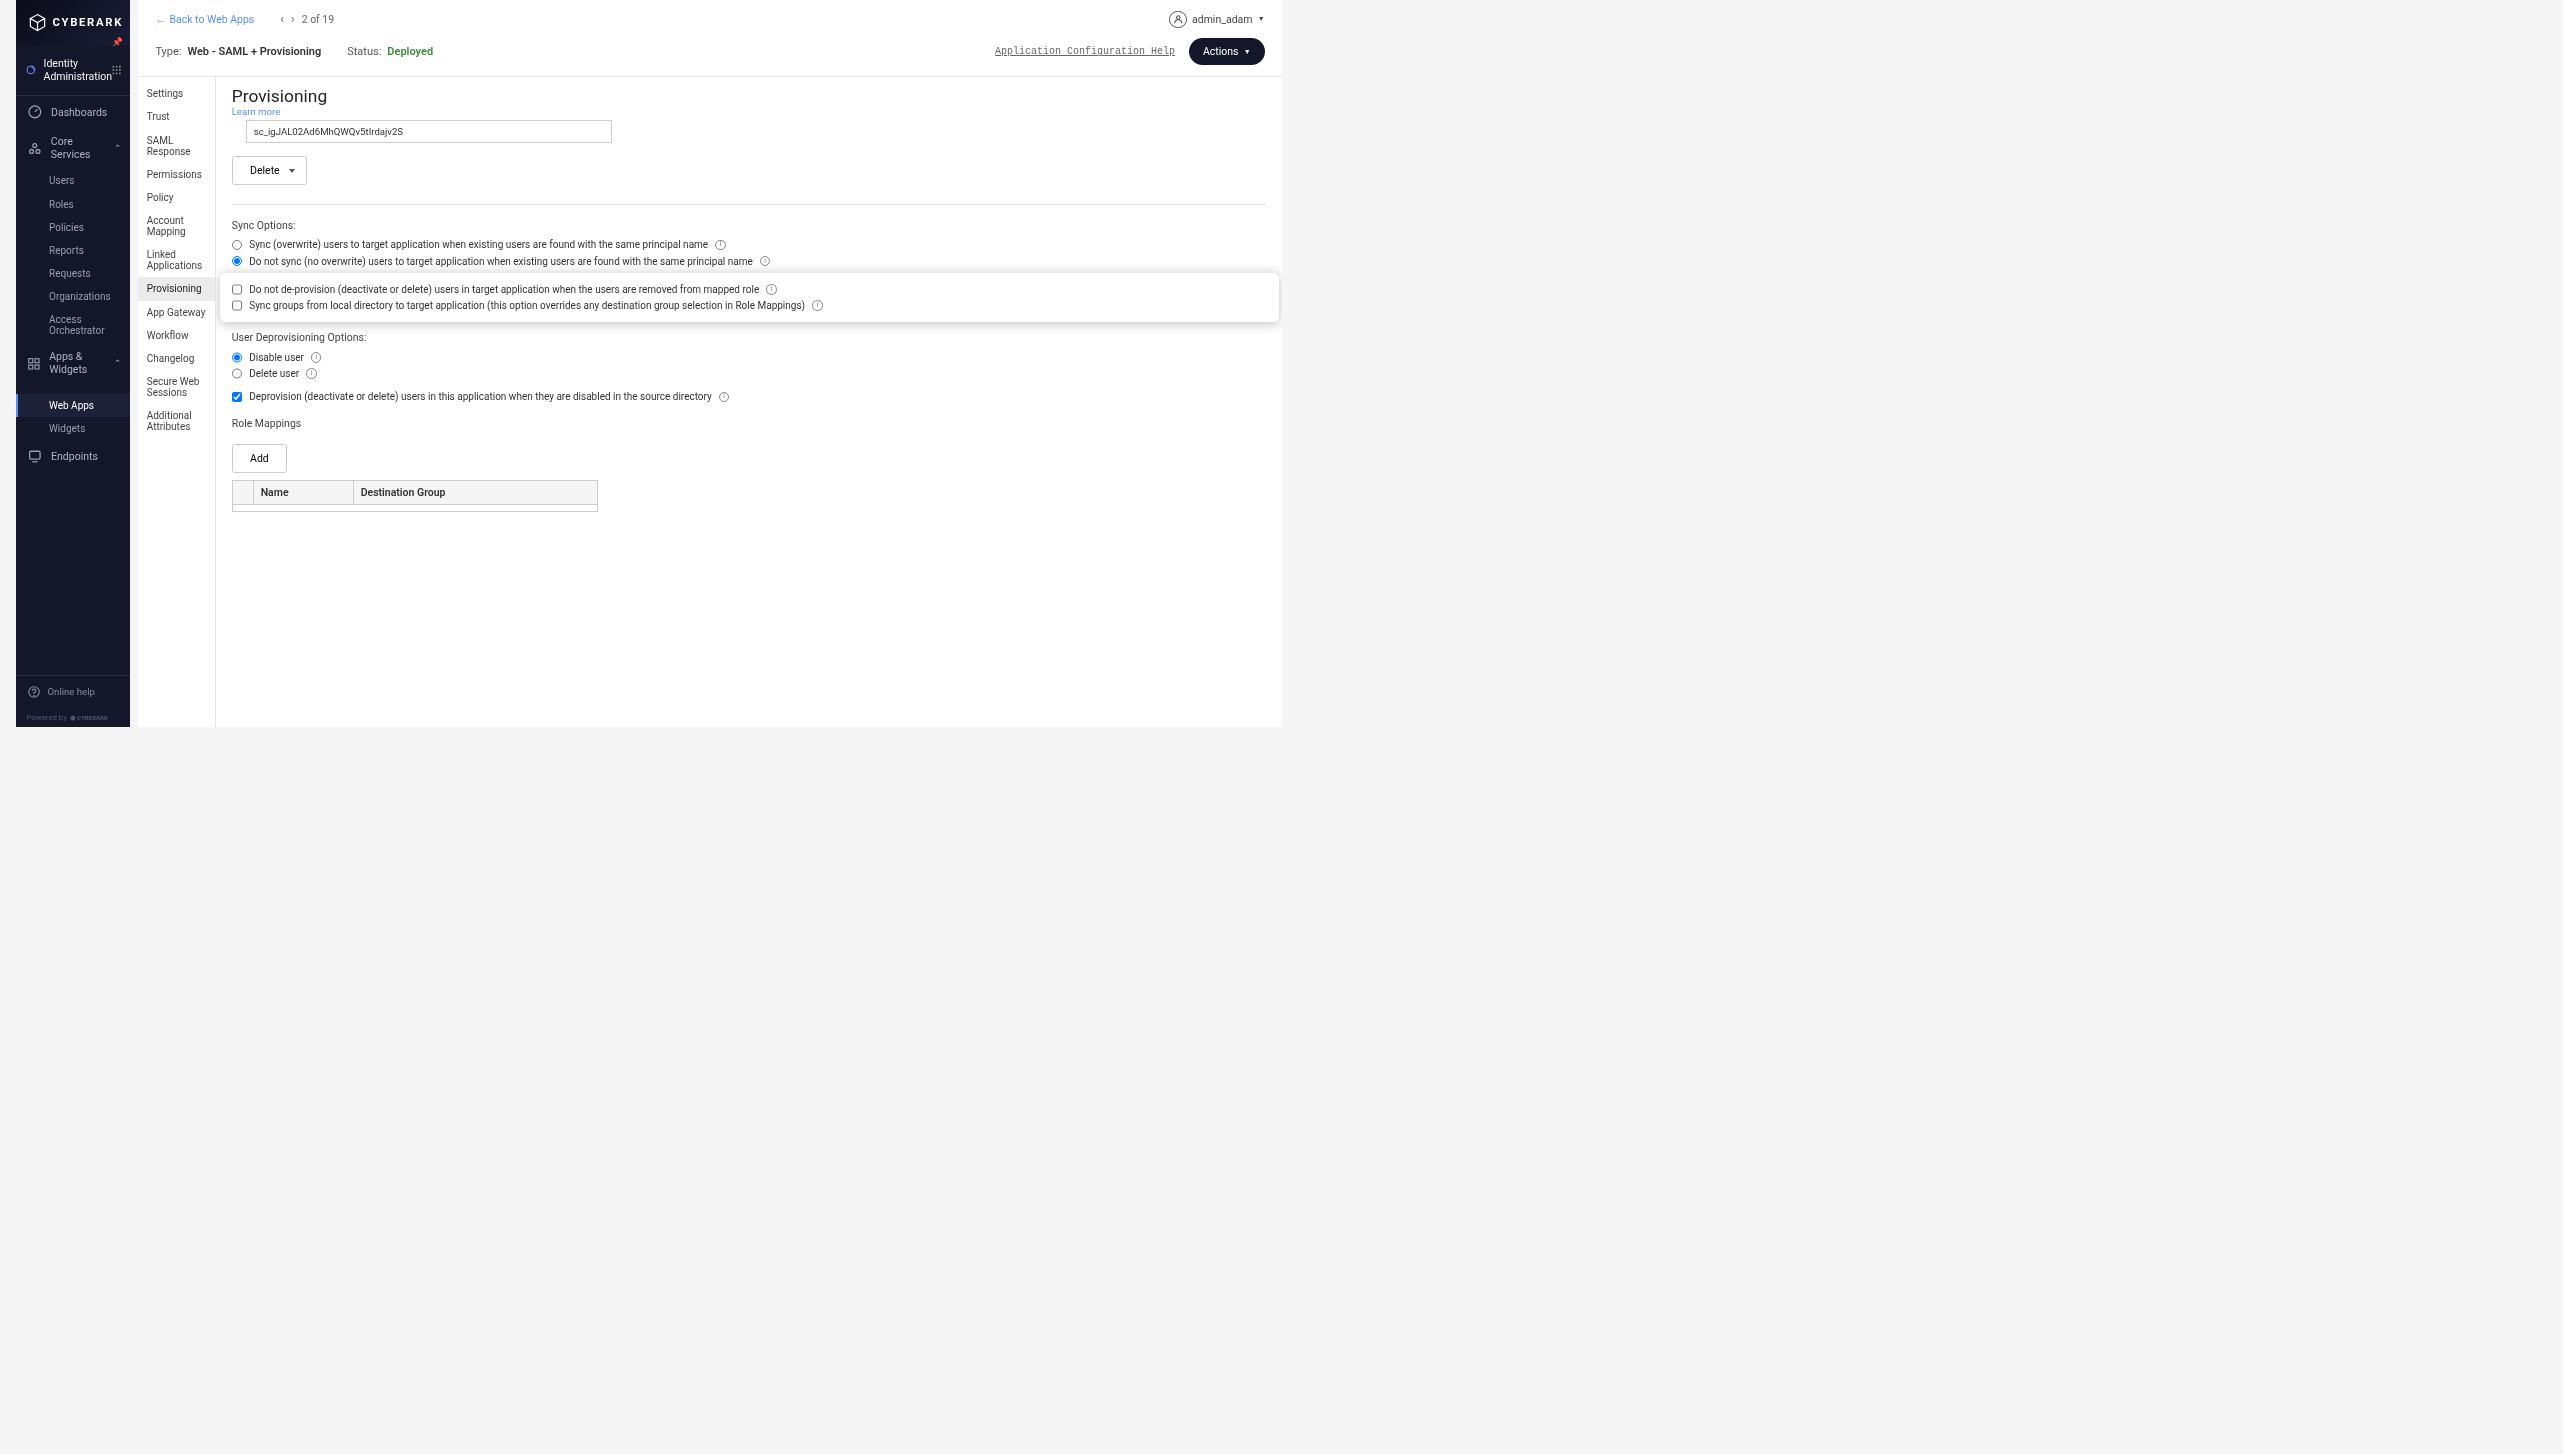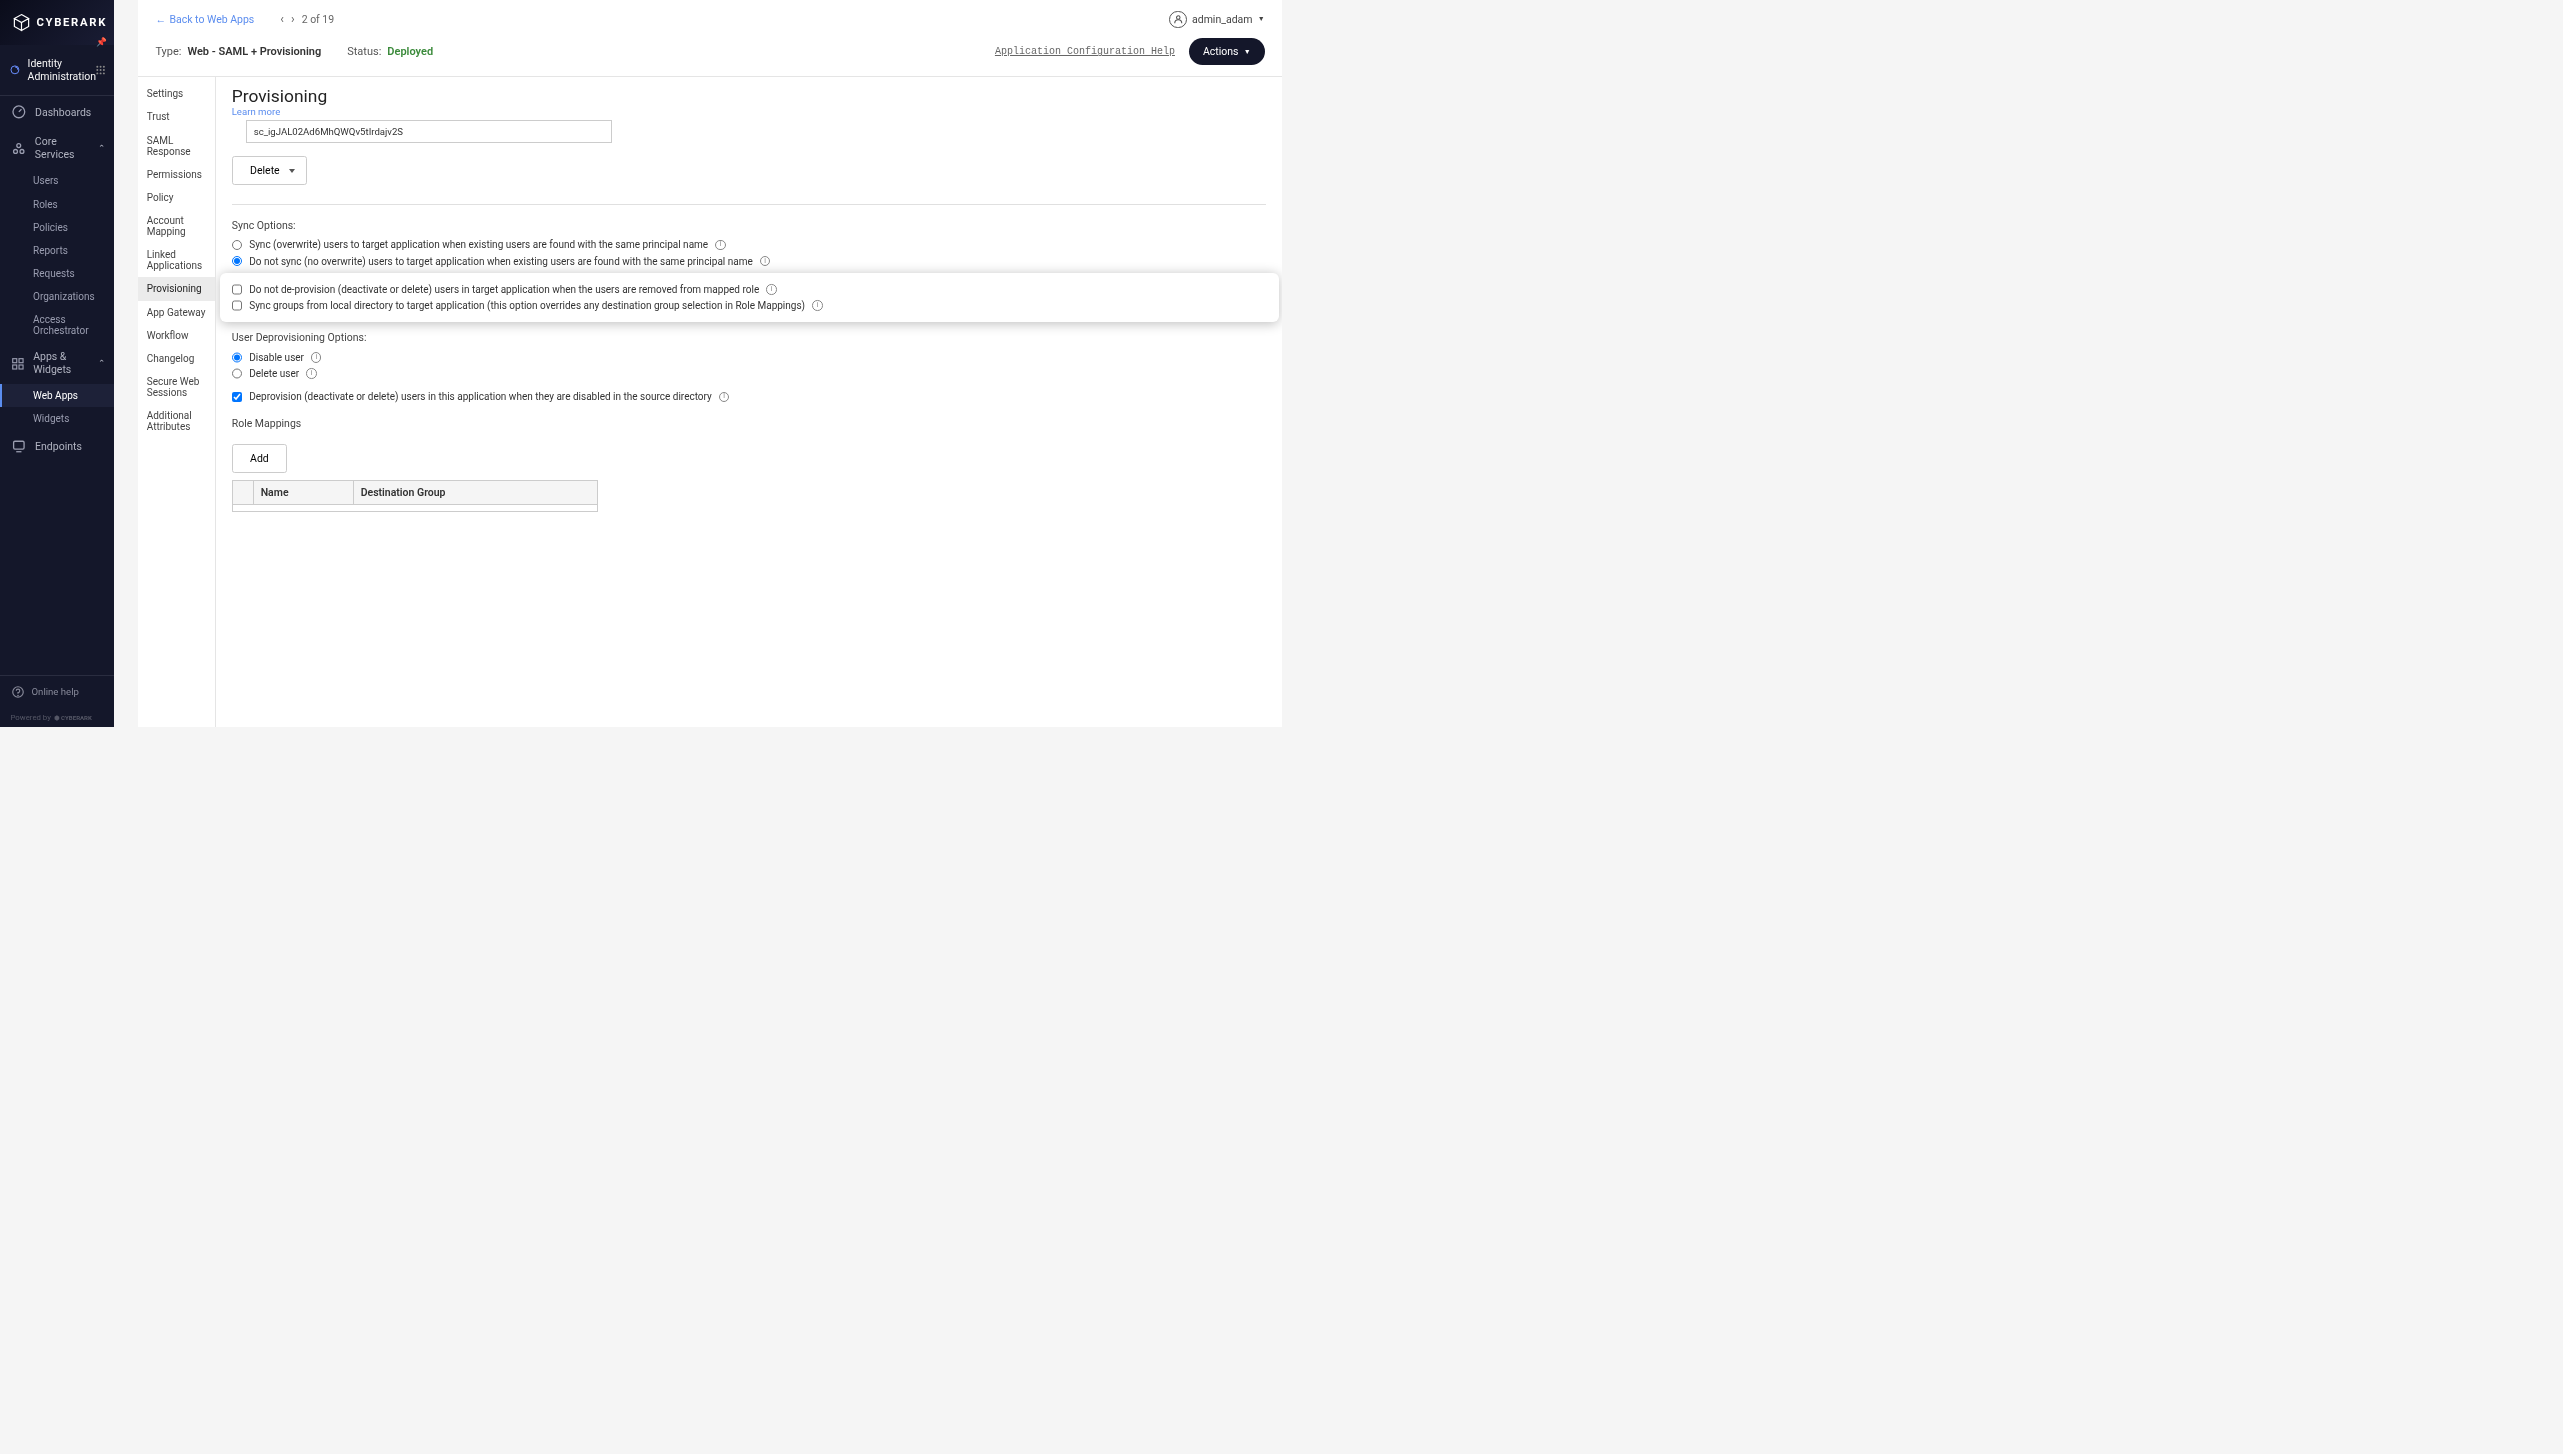--- a/index.html
+++ b/index.html
@@ -1,33 +1,33 @@
 <!DOCTYPE html>
 <html style="font-size:14px"><head>
   <meta charset="utf-8">
   <style>
     * { margin: 0; padding: 0; box-sizing: border-box; font-family: -apple-system, BlinkMacSystemFont, "Segoe UI", Roboto, sans-serif; }
     body { background: #f5f5f5; width: 1282px; height: 727px; overflow: hidden; position: relative; }
 
-    .sidebar { position: absolute; left: 0; top: 0; width: 114px; height: 100%; background: #14172a; color: #fff; display: flex; flex-direction: column; }
+    .sidebar { position: absolute; left: 16px; top: 0; width: 114px; height: 100%; background: #14172a; color: #fff; display: flex; flex-direction: column; }
     .logo-area { background: linear-gradient(135deg, #0a0c1a, #1a1d35); height: 45px; display: flex; align-items: center; padding: 0 12.2px; position: relative; }
     .logo-text { font-size: 11.3px; font-weight: 700; letter-spacing: 1.7px; color: #fff; display: flex; align-items: center; gap: 5.2px; }
     .logo-cube { width: 19px; height: 19px; }
     .pin-icon { position: absolute; right: 7px; top: 37px; color: #555; font-size: 8.7px; }
 
     .module-header { display: flex; align-items: center; padding: 12.2px 8.7px; border-bottom: 0.9px solid #2a2d40; }
     .module-icon { width: 15.7px; height: 15.7px; margin-right: 7px; }
     .module-title { font-size: 10.5px; color: #f5f5f5; flex: 1; }
     .grid-icon { color: #aaa; }
 
     .nav-section { flex: 1; overflow-y: auto; }
     .nav-item { display: flex; align-items: center; padding: 7.8px 8.7px; color: #b0b3c0; font-size: 10.5px; cursor: pointer; border-left: 2.6px solid transparent; }
     .nav-item-icon { width: 15.7px; height: 15.7px; margin-right: 8.7px; }
     .nav-sub { padding-left: 31px; font-size: 10px; color: #9a9db0; padding-top: 6.1px; padding-bottom: 6.1px; cursor: pointer; border-left: 2.6px solid transparent; }
-    .nav-sub.active { border-left-color: #5b8def; background: #1d2138; color: #fff; }
+    .nav-sub.active { border-left-color: #5b8def; background: #1d2138; color: #fff; margin-top: 10px; }
     .chevron { margin-left: auto; font-size: 8.7px; }
 
     .footer-links { border-top: 0.9px solid #2a2d40; }
     .footer-item { display: flex; align-items: center; padding: 8.7px 10.5px; color: #888a9a; font-size: 9.6px; }
     .powered { font-size: 7.8px; color: #555766; padding: 5.2px 10.5px; display: flex; align-items: center; gap: 3.5px; }
 
     .main { position: absolute; left: 138px; top: 0; right: 0; bottom: 0; background: #fff; display: flex; flex-direction: column; }
 
     .top-bar { display: flex; align-items: center; padding: 10.5px 17.4px; font-size: 10.5px; color: #666; }
     .back-link { color: #5b8def; cursor: pointer; display: flex; align-items: center; gap: 3.5px; }

